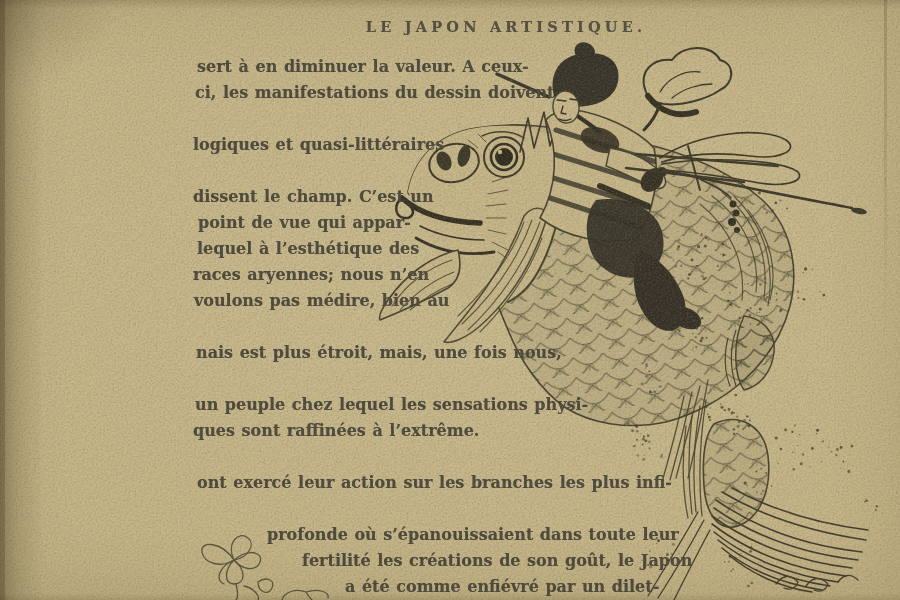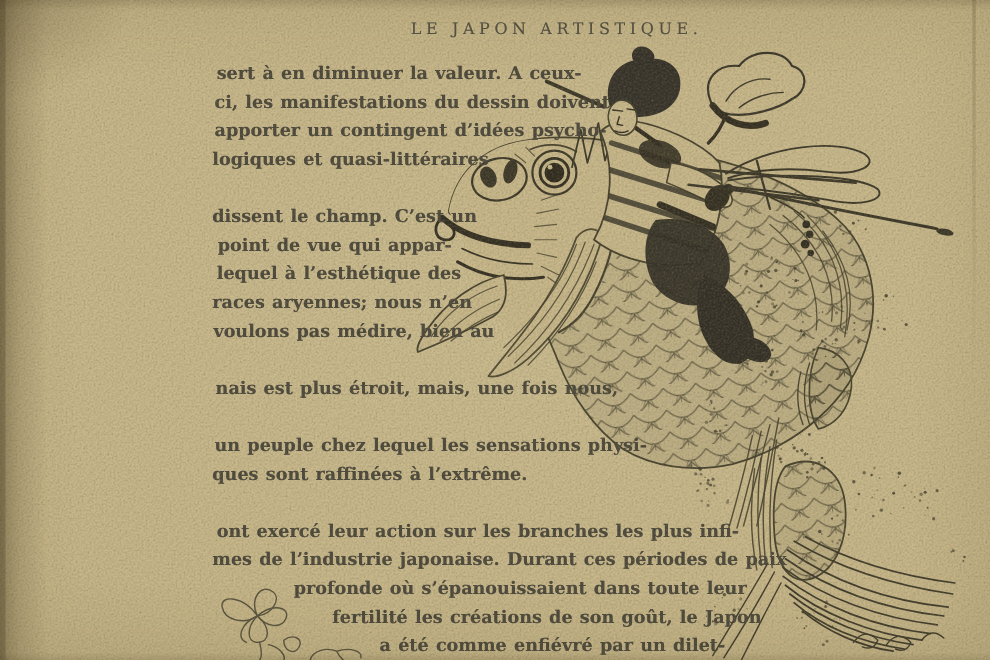--- a/index.html
+++ b/index.html
@@ -6,21 +6,21 @@
   body{
     width:900px;height:600px;overflow:hidden;position:relative;
     background:radial-gradient(120% 100% at 55% 45%, #cbbc90 0%, #c6b689 55%, #bcad80 90%, #b0a074 100%);
     font-family:"DejaVu Serif","Liberation Serif",serif;
   }
   .page{position:absolute;inset:0;}
   .illus{position:absolute;left:0;top:0;z-index:1;}
   .running-header{
     position:absolute;left:200px;top:18px;width:612px;z-index:2;
     text-align:center;font-size:14.5px;line-height:18px;letter-spacing:4.2px;
-    color:#514e41;text-shadow:0 0 .6px rgba(81,78,65,.5);
+    color:#514e41;text-shadow:0 0 .6px rgba(81,78,65,.5);font-weight:bold;
   }
   .line{
     position:absolute;z-index:2;white-space:nowrap;
     font-size:16px;line-height:20px;word-spacing:1px;color:#4a473b;
     text-shadow:0 0 .6px rgba(74,71,59,.55);
     font-weight:bold;
   }
   .grain{position:absolute;left:0;top:0;z-index:4;pointer-events:none;}
   .edge{position:absolute;z-index:5;pointer-events:none;}
   .edge-left{left:0;top:0;width:44px;height:600px;
@@ -485,32 +485,30 @@
           <circle cx="865.7" cy="499.0" r="0.58" fill="#3e3a2a" opacity="0.51"></circle>
           <circle cx="875.8" cy="509.9" r="0.85" fill="#3e3a2a" opacity="0.79"></circle>
         </g>
     </g>
   </svg>
 
   <div class="running-header">LE JAPON ARTISTIQUE.</div>
 
   <div class="line" style="left:197px;top:57px">sert à en diminuer la valeur. A ceux-</div>
   <div class="line" style="left:195px;top:83px">ci, les manifestations du dessin doivent</div>
-  <div class="line" style="left:195px;top:109px">apporter un contingent d’idées psycho-</div>
   <div class="line" style="left:193px;top:135px">logiques et quasi-littéraires</div>
   <div class="line" style="left:193px;top:187px">dissent le champ. C’est un</div>
   <div class="line" style="left:198px;top:213px">point de vue qui appar-</div>
   <div class="line" style="left:197px;top:239px">lequel à l’esthétique des</div>
   <div class="line" style="left:193px;top:265px">races aryennes; nous n’en</div>
   <div class="line" style="left:194px;top:291px">voulons pas médire, bien au</div>
   <div class="line" style="left:196px;top:343px">nais est plus étroit, mais, une fois nous,</div>
   <div class="line" style="left:195px;top:395px">un peuple chez lequel les sensations physi-</div>
   <div class="line" style="left:193px;top:421px">ques sont raffinées à l’extrême.</div>
   <div class="line" style="left:197px;top:473px">ont exercé leur action sur les branches les plus infi-</div>
-  <div class="line" style="left:193px;top:499px">mes de l’industrie japonaise. Durant ces périodes de paix</div>
   <div class="line" style="left:267px;top:525px">profonde où s’épanouissaient dans toute leur</div>
   <div class="line" style="left:302px;top:551px">fertilité les créations de son goût, le Japon</div>
   <div class="line" style="left:345px;top:577px">a été comme enfiévré par un dilet-</div>
 
   <svg class="grain" width="900" height="600">
     <rect width="900" height="600" filter="url(#grainF)" opacity="0.55"></rect>
   </svg>
   <div class="edge edge-left"></div>
   <div class="edge edge-left-line"></div>
   <div class="edge edge-top"></div>

